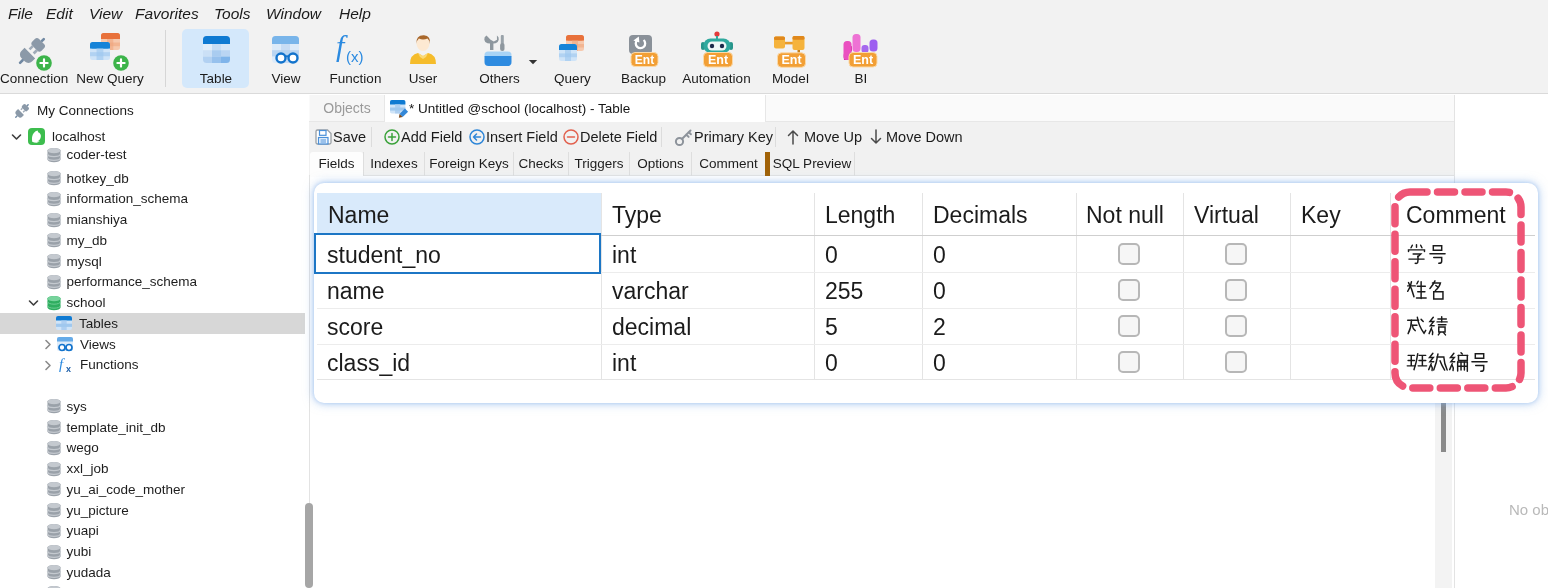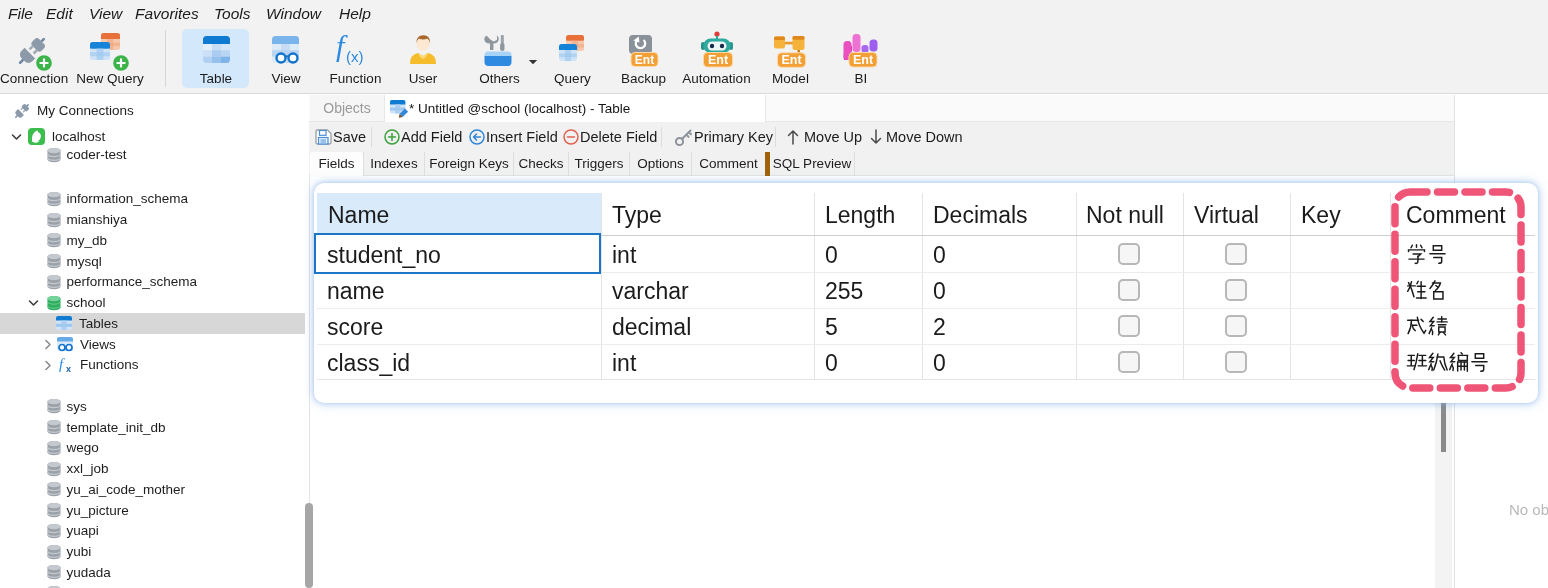--- a/index.html
+++ b/index.html
@@ -232,20 +232,26 @@
         <rect width="17" height="17" rx="4" fill="#3dbd4e"></rect>
         <path d="M4.2 13.8 Q3.2 8.5 5.8 5 Q7.5 2.8 9.6 2.6 L10.2 4.2 Q13.4 5.6 12.8 9 Q12.2 12.4 9.2 13.2 L11.8 13.6 L8.6 14.8 Q6 14.8 4.2 13.8 Z" fill="#fff"></path>
       </svg>
       <div class="txt" style="left:52px">localhost</div>
     </div>
 <div class="trow" style="top:49px">
       <svg style="left:46px;top:2.5px" width="16" height="16" viewBox="0 0 16 16">
         <use href="#cylg"></use>
       </svg>
       <div class="txt" style="left:66.5px">coder-test</div>
+    </div>
+<div class="trow" style="top:72.6px">
+      <svg style="left:46px;top:2.5px" width="16" height="16" viewBox="0 0 16 16">
+        <use href="#cylg"></use>
+      </svg>
+      <div class="txt" style="left:66.5px">hotkey_db</div>
     </div>
 <div class="trow" style="top:93.3px">
       <svg style="left:46px;top:2.5px" width="16" height="16" viewBox="0 0 16 16">
         <use href="#cylg"></use>
       </svg>
       <div class="txt" style="left:66.5px">information_schema</div>
     </div>
 <div class="trow" style="top:114.1px">
       <svg style="left:46px;top:2.5px" width="16" height="16" viewBox="0 0 16 16">
         <use href="#cylg"></use>

